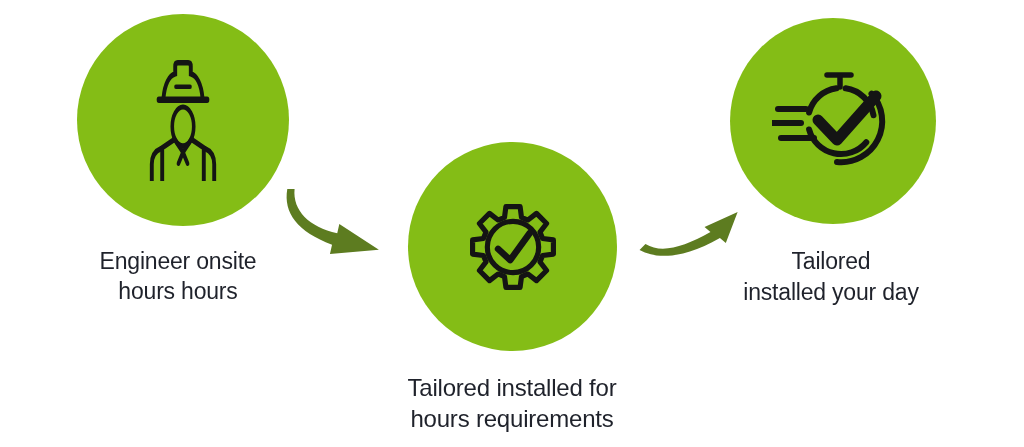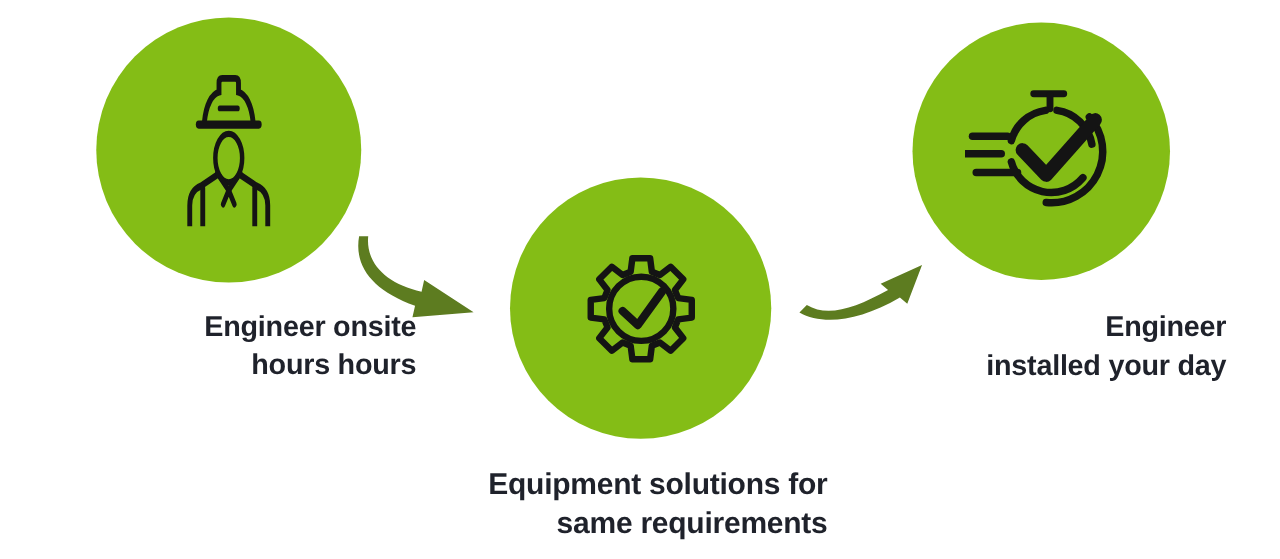--- a/index.html
+++ b/index.html
@@ -22,22 +22,22 @@
     display:flex;align-items:center;justify-content:center;
   }
   .c1{left:77px;top:14px;width:212px;height:212px;}
   .c2{left:408px;top:142px;width:209px;height:209px;}
   .c3{left:730px;top:18px;width:206px;height:206px;}
   .icon{display:block;}
   .icon path,.icon ellipse,.icon circle,.icon line{
     stroke:var(--icon-black);fill:none;
   }
   .label{
-    position:absolute;text-align:right;
-    font-weight:700;color:var(--text-dark);
+    position:absolute;text-align:center;
+    font-weight:400;color:var(--text-dark);
     font-size:23px;line-height:30px;letter-spacing:-0.2px;
   }
   .t1{left:23px;top:246px;width:310px;}
   .t2{left:362px;top:372px;width:300px;line-height:31px;font-size:24px;}
   .t3{left:681px;top:246px;width:300px;line-height:31px;}
   .arrow{position:absolute;}
   .a1{left:280px;top:186px;}
   .a2{left:636px;top:200px;}
   .arrow path{fill:var(--arrow-green);}
 </style>
@@ -70,22 +70,22 @@
   </svg>
 
   <div class="circle c2">
     <svg class="icon" width="112" height="112" viewBox="0 0 120 120">
       <path stroke-width="5.5" stroke-linejoin="round" d="M91.7 69.1 L103.3 67.6 L103.3 52.4 L91.7 50.9 L88.9 44.0 L96.0 34.8 L85.2 24.0 L76.0 31.1 L69.1 28.3 L67.6 16.7 L52.4 16.7 L50.9 28.3 L44.0 31.1 L34.8 24.0 L24.0 34.8 L31.1 44.0 L28.3 50.9 L16.7 52.4 L16.7 67.6 L28.3 69.1 L31.1 76.0 L24.0 85.2 L34.8 96.0 L44.0 88.9 L50.9 91.7 L52.4 103.3 L67.6 103.3 L69.1 91.7 L76.0 88.9 L85.2 96.0 L96.0 85.2 L88.9 76.0 Z"></path>
       <circle cx="60" cy="60" r="27.5" stroke-width="5.5"></circle>
       <path d="M44 62 L57 74 L78 45" stroke-width="7" stroke-linecap="round" stroke-linejoin="round"></path>
     </svg>
   </div>
   <div class="label t2">
-    <div>Equipment solutions for</div>
-    <div>same requirements</div>
+    <div>Tailored installed for</div>
+    <div>hours requirements</div>
   </div>
 
   <svg class="arrow a2" width="104" height="62" viewBox="0 0 88 62" preserveAspectRatio="none">
     <path d="M3 50 C18 60 42 58 71 38 L76 43 L86 12 L58 27 L63 32 C40 47 22 54 8 44 Z"></path>
   </svg>
 
   <div class="circle c3">
     <svg class="icon" width="122" height="110" viewBox="0 0 122 110">
       <path d="M55 9 L79 9" stroke-width="5.5" stroke-linecap="round"></path>
       <path d="M68 10 L68 21" stroke-width="5.5" stroke-linecap="round"></path>
@@ -93,17 +93,17 @@
       <path d="M101.5 49.3 A33 33 0 0 0 73.6 22.3" stroke-width="6" stroke-linecap="round"></path>
       <path d="M37.1 63.5 A33 33 0 0 0 94.3 76.2" stroke-width="6" stroke-linecap="round"></path>
       <path d="M65 96 A41 41 0 0 0 99.5 27.6" stroke-width="6" stroke-linecap="round"></path>
       <path d="M6 43 L34 43" stroke-width="6" stroke-linecap="round"></path>
       <path d="M0.5 57 L29 57" stroke-width="6" stroke-linecap="round"></path>
       <path d="M9 72 L42 72" stroke-width="6" stroke-linecap="round"></path>
       <path d="M46 54 L65 74 L104 30" stroke-width="11" stroke-linecap="round" stroke-linejoin="round"></path>
     </svg>
   </div>
   <div class="label t3">
-    <div>Engineer</div>
+    <div>Tailored</div>
     <div>installed your day</div>
   </div>
 
 </div>
 
 </body></html>

